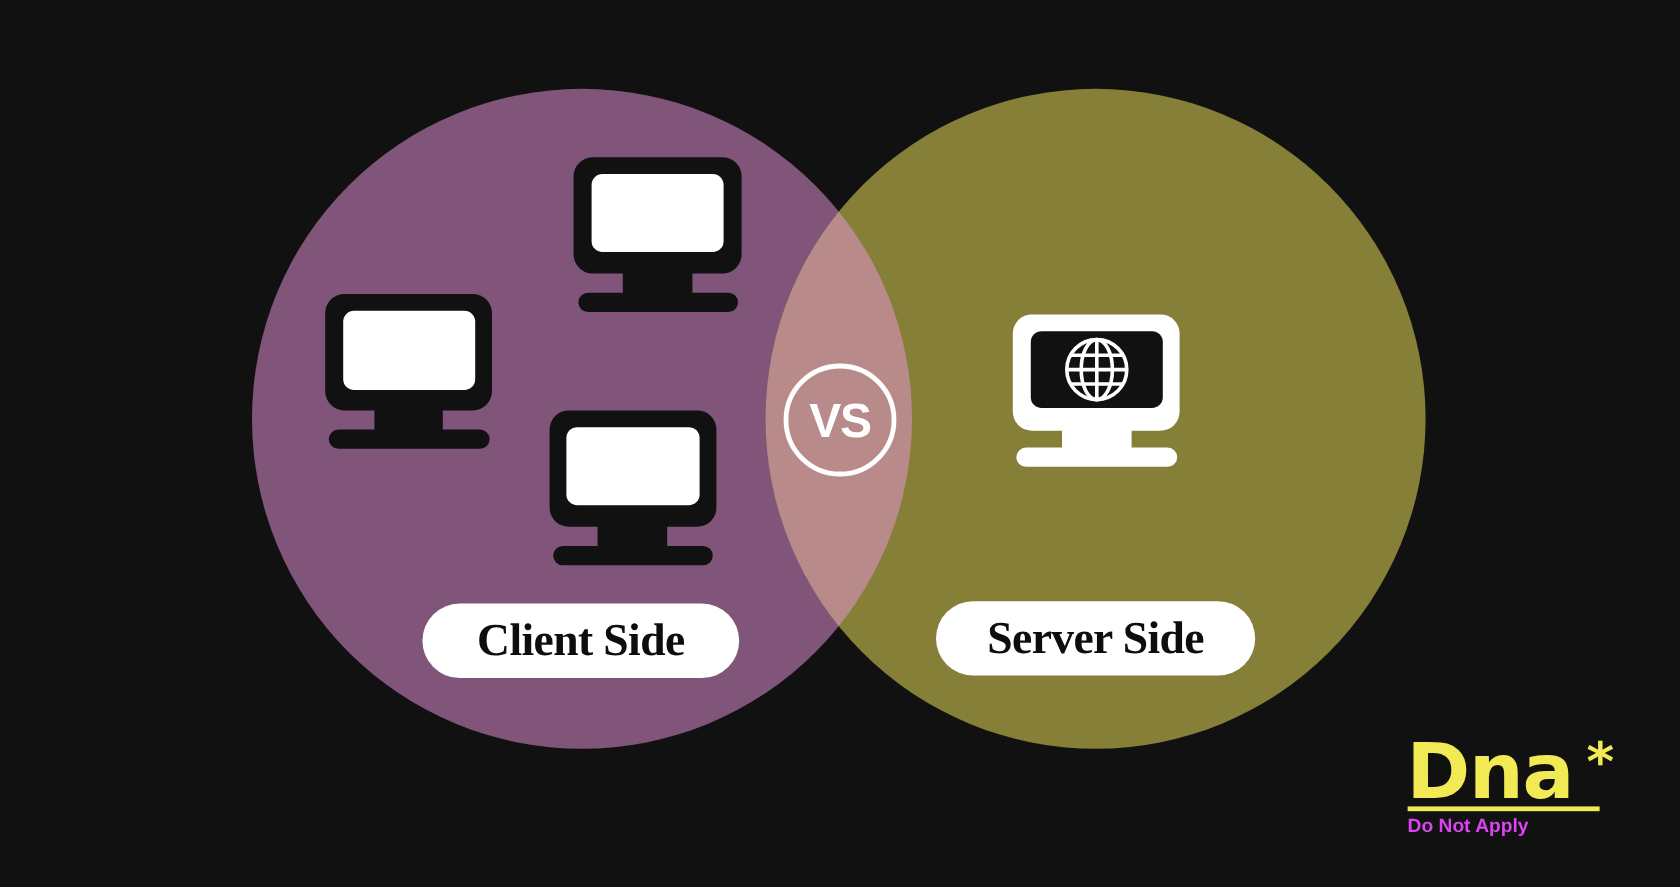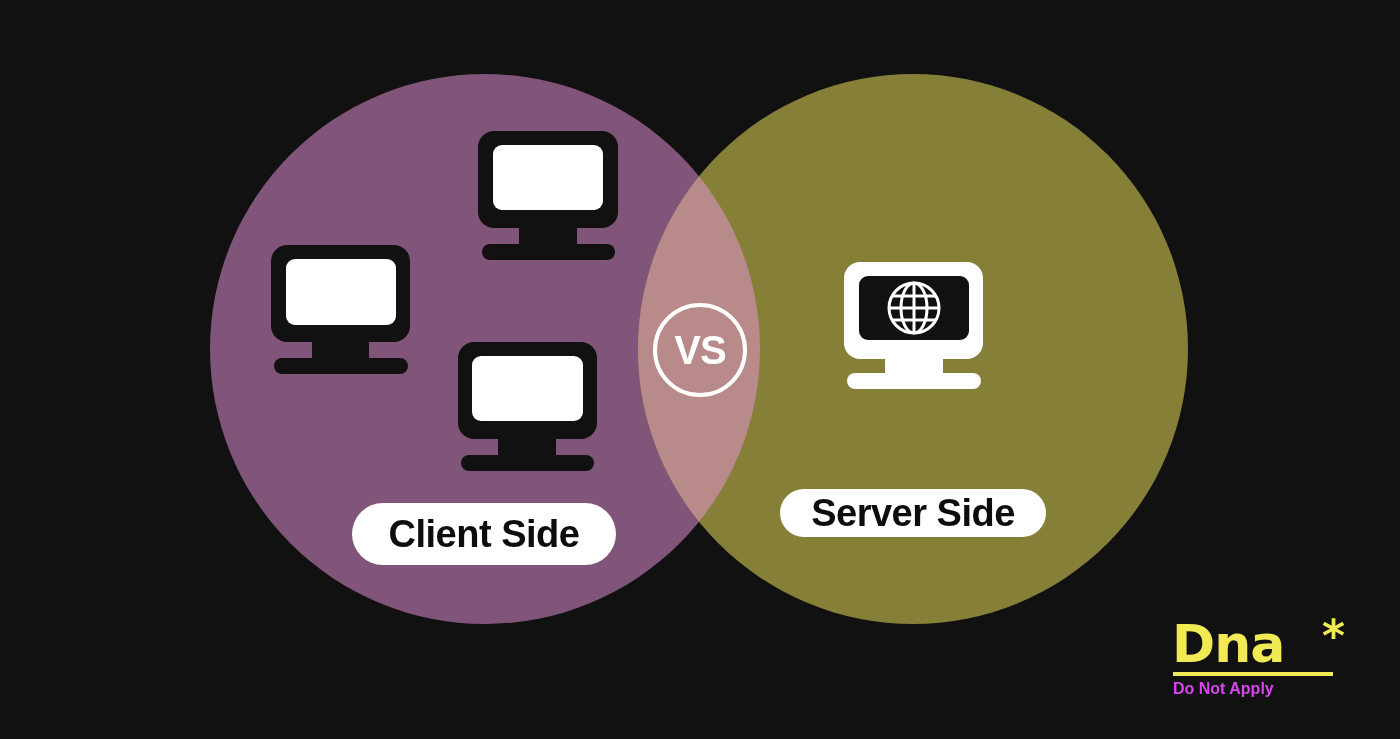--- a/index.html
+++ b/index.html
@@ -10,31 +10,31 @@
     position: relative;
   }
   .stage { position: absolute; left: 0; top: 0; width: 1400px; height: 739px; }
   svg.diagram { position: absolute; left: 0; top: 0; }
   .pill {
     position: absolute;
     background: #ffffff;
     border-radius: 34px;
     display: flex; align-items: center; justify-content: center;
     color: #0d0d0d;
-    font-family: Liberation Sans, sans-serif;
+    font-family: Liberation Serif, serif;
     font-weight: 700;
     font-size: 38px;
     letter-spacing: -0.5px;
   }
   .pill.client { left: 352px; top: 503px; width: 264px; height: 62px; }
-  .pill.server { left: 780px; top: 489px; width: 266px; height: 48px; }
+  .pill.server { left: 780px; top: 501px; width: 266px; height: 62px; }
   .logo { position: absolute; left: 1172px; top: 618px; width: 190px; height: 90px; }
   .logo-word {
     position: absolute; left: 0; top: 0;
-    color: #f1ea55; font-weight: 700; font-size: 52px; line-height: 52px;
+    color: #f1ea55; font-weight: 700; font-size: 64px; line-height: 52px;
     letter-spacing: -1px;
     font-family: "DejaVu Sans", sans-serif;
   }
   .logo-star {
     position: absolute; left: 150px; top: -4px;
     color: #f1ea55; font-weight: 700; font-size: 44px; line-height: 44px;
     font-family: "DejaVu Sans", sans-serif;
   }
   .logo-rule {
     position: absolute; left: 1px; top: 54px; width: 160px; height: 4px; background: #f1ea55;

